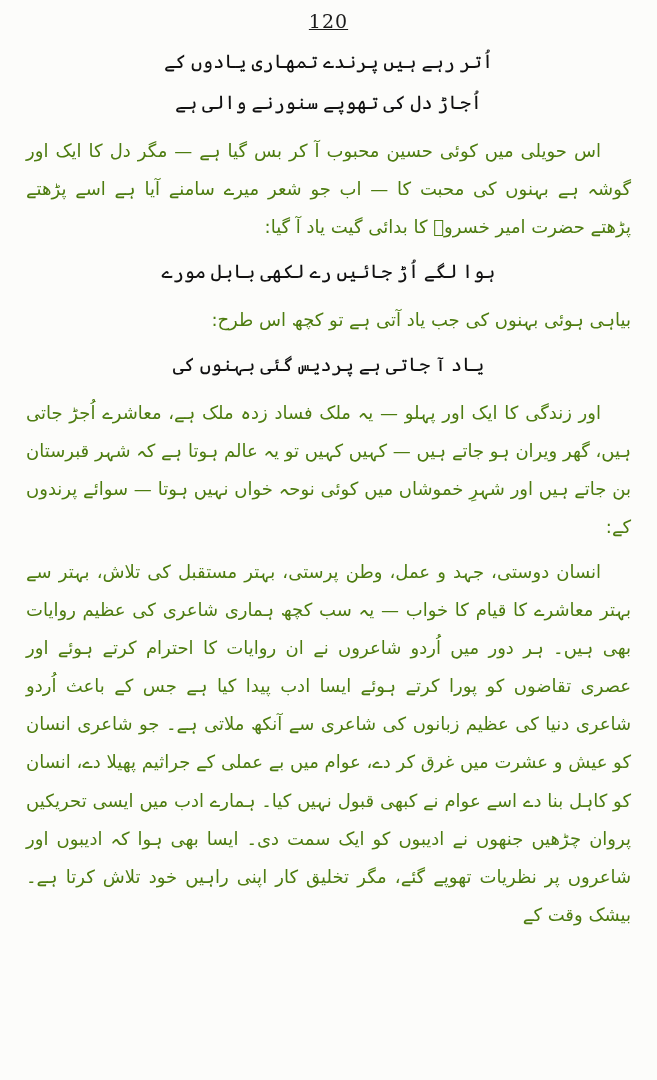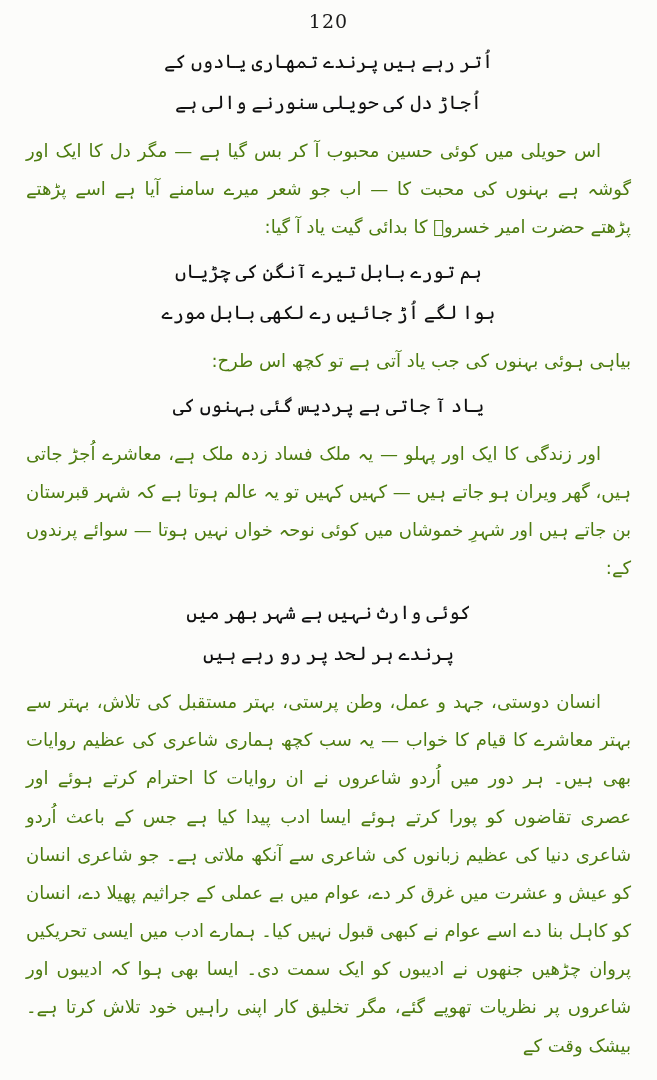--- a/index.html
+++ b/index.html
@@ -21,20 +21,21 @@
       overflow: hidden;
     }
     .page-number {
       direction: ltr;
       text-align: center;
       font-size: 19px;
       letter-spacing: 1px;
       color: #1a1a1a;
       margin: 2px 0 10px 0;
       font-family: "DejaVu Serif", "Liberation Serif", serif;
+      text-decoration: underline;
     }
     .verse-block {
       text-align: center;
       margin: 4px 0 8px 0;
       font-family: Liberation Serif, serif;
     }
     .verse-line {
       font-size: 19px;
       line-height: 2.15;
       white-space: nowrap;
@@ -54,38 +55,33 @@
   </style>
 </head>
 <body>
 
 <div class="page">
 
   <div class="page-number">120</div>
 
   <div class="verse-block">
     <div class="verse-line">اُتر رہے ہیں پرندے تمھاری یادوں کے</div>
-    <div class="verse-line">اُجاڑ دل کی حویلی سنورنے والی ہے</div>
+    <div class="verse-line">اُجاڑ دل کی تھوپے سنورنے والی ہے</div>
   </div>
 
   <p class="prose indent">اس حویلی میں کوئی حسین محبوب آ کر بس گیا ہے — مگر دل کا ایک اور گوشہ ہے بہنوں کی محبت کا — اب جو شعر میرے سامنے آیا ہے اسے پڑھتے پڑھتے حضرت امیر خسروؔ کا بدائی گیت یاد آ گیا:</p>
 
   <div class="verse-block">
-    <div class="verse-line">ہم تورے بابل تیرے آنگن کی چڑیاں</div>
     <div class="verse-line">ہوا لگے اُڑ جائیں رے لکھی بابل مورے</div>
   </div>
 
   <p class="prose">بیاہی ہوئی بہنوں کی جب یاد آتی ہے تو کچھ اس طرح:</p>
 
   <div class="verse-block">
     <div class="verse-line">یاد آ جاتی ہے پردیس گئی بہنوں کی</div>
   </div>
 
   <p class="prose indent">اور زندگی کا ایک اور پہلو — یہ ملک فساد زدہ ملک ہے، معاشرے اُجڑ جاتی ہیں، گھر ویران ہو جاتے ہیں — کہیں کہیں تو یہ عالم ہوتا ہے کہ شہر قبرستان بن جاتے ہیں اور شہرِ خموشاں میں کوئی نوحہ خواں نہیں ہوتا — سوائے پرندوں کے:</p>
 
-  <div class="verse-block">
-    <div class="verse-line">کوئی وارث نہیں ہے شہر بھر میں</div>
-    <div class="verse-line">پرندے ہر لحد پر رو رہے ہیں</div>
-  </div>
 
   <p class="prose indent">انسان دوستی، جہد و عمل، وطن پرستی، بہتر مستقبل کی تلاش، بہتر سے بہتر معاشرے کا قیام کا خواب — یہ سب کچھ ہماری شاعری کی عظیم روایات بھی ہیں۔ ہر دور میں اُردو شاعروں نے ان روایات کا احترام کرتے ہوئے اور عصری تقاضوں کو پورا کرتے ہوئے ایسا ادب پیدا کیا ہے جس کے باعث اُردو شاعری دنیا کی عظیم زبانوں کی شاعری سے آنکھ ملاتی ہے۔ جو شاعری انسان کو عیش و عشرت میں غرق کر دے، عوام میں بے عملی کے جراثیم پھیلا دے، انسان کو کاہل بنا دے اسے عوام نے کبھی قبول نہیں کیا۔ ہمارے ادب میں ایسی تحریکیں پروان چڑھیں جنھوں نے ادیبوں کو ایک سمت دی۔ ایسا بھی ہوا کہ ادیبوں اور شاعروں پر نظریات تھوپے گئے، مگر تخلیق کار اپنی راہیں خود تلاش کرتا ہے۔ بیشک وقت کے</p>
 
 </div>
 
 </body></html>

